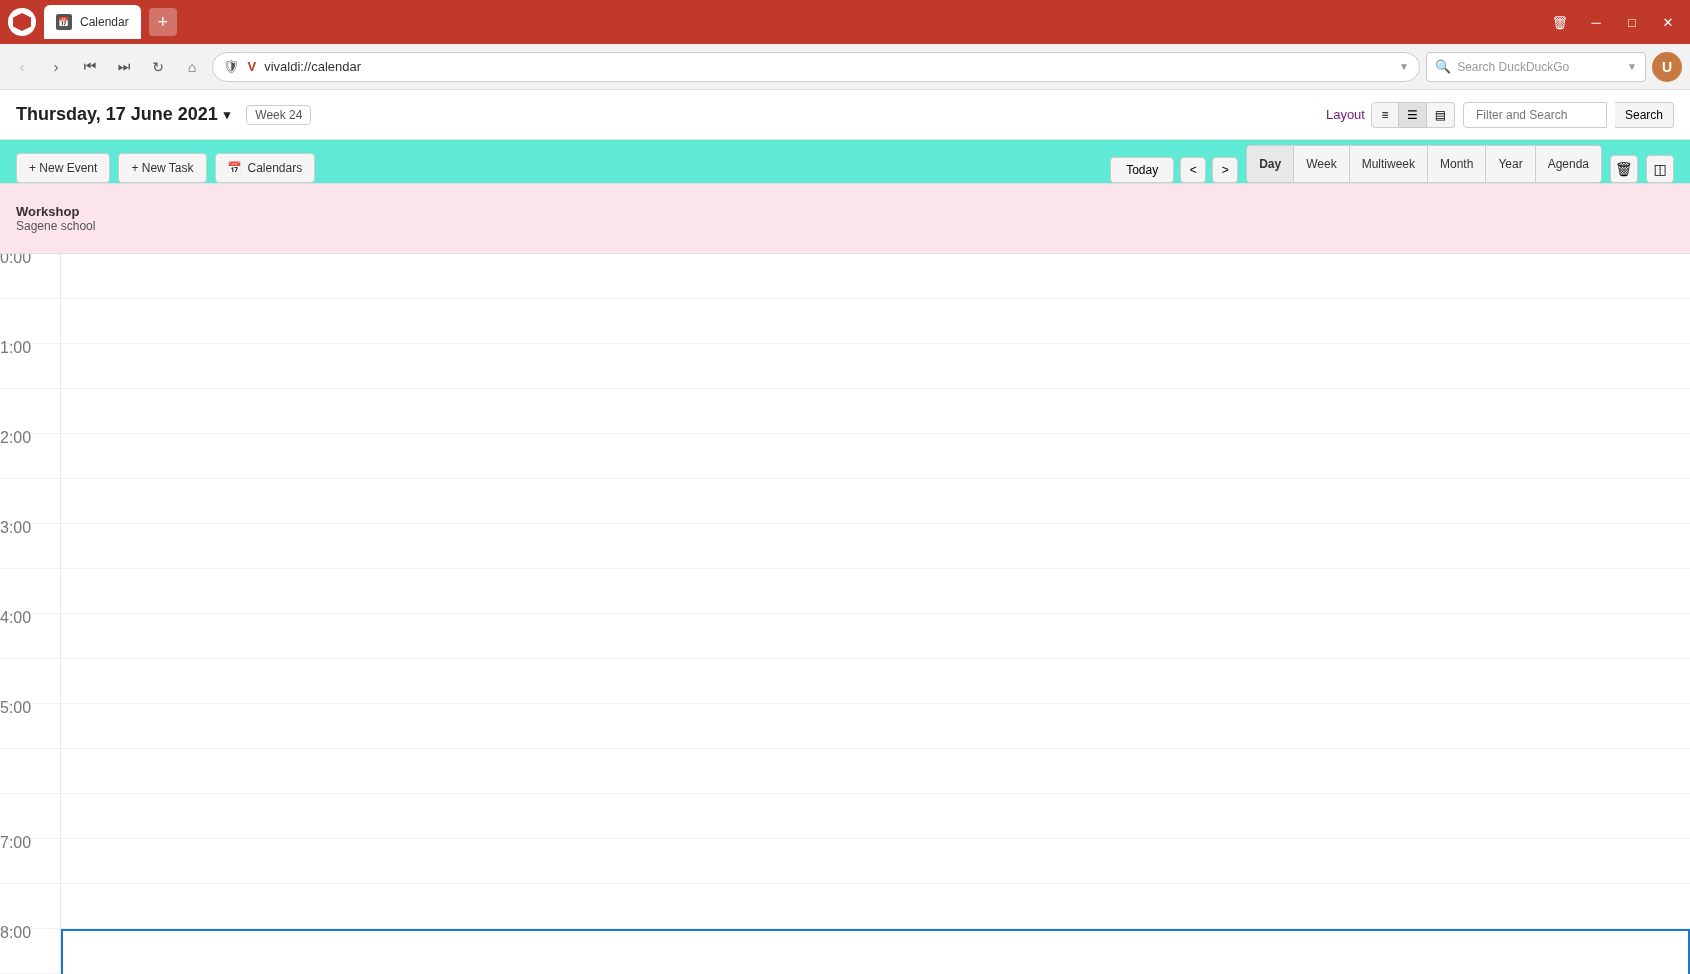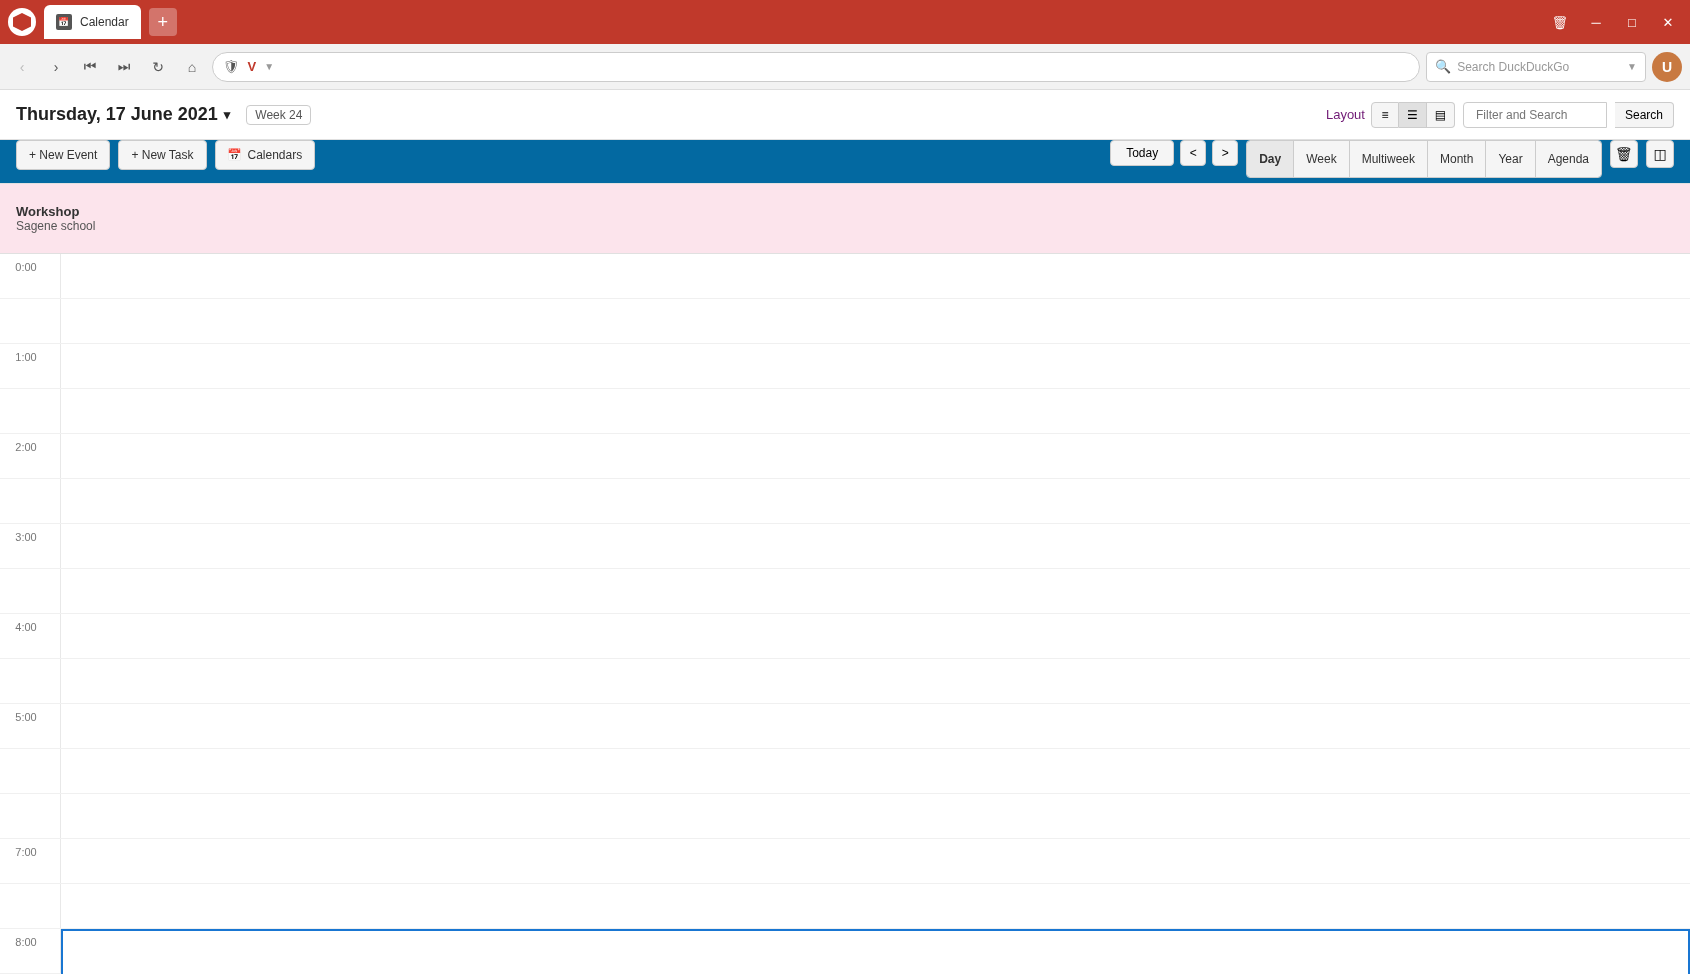--- a/index.html
+++ b/index.html
@@ -192,24 +192,24 @@
       border: 1px solid #ccc;
       border-left: none;
       border-radius: 0 4px 4px 0;
       background: #f5f5f5;
       font-size: 12px;
       cursor: pointer;
     }
 
     
     .action-bar {
-      background: #0369a1;
+      background: #5eead4;
       height: 44px;
       display: flex;
-      align-items: flex-start;
+      align-items: flex-end;
       padding: 0 16px;
       border-bottom: 1px solid #e0e0e0;
       gap: 8px;
     }
     .action-btn {
       height: 30px;
       padding: 0 12px;
       border: 1px solid #ccc;
       border-radius: 4px;
       background: #f5f5f5;
@@ -297,28 +297,27 @@
     }
     .time-row {
       display: flex;
       min-height: 44px;
       border-bottom: 1px solid #f0f0f0;
       position: relative;
     }
     .time-label {
       width: 60px;
       flex-shrink: 0;
-      font-size: 11px;
+      font-size: 16px;
       color: #777;
       padding: 2px 8px 0 0;
-      text-align: center;
+      text-align: left;
       line-height: 1;
       position: relative;
       top: -6px;
-      margin-top: 12px;
     }
     .time-content {
       flex: 1;
       position: relative;
       border-left: 1px solid #e8e8e8;
       min-height: 44px;
     }
 
     
     .new-event-area {
@@ -365,20 +364,21 @@
 <div class="nav-bar">
   <div class="nav-btn disabled">‹</div>
   <div class="nav-btn">›</div>
   <div class="nav-btn">⏮</div>
   <div class="nav-btn">⏭</div>
   <div class="nav-btn">↻</div>
   <div class="nav-btn">⌂</div>
   <div class="address-bar">
     <span style="color:#555;font-size:13px;">🛡</span>
     <span style="font-weight:bold;color:#c0392b;font-size:13px;">V</span>
+    <span class="address-text">vivaldi://calendar</span>
     <span class="address-dropdown">▼</span>
   </div>
   <div class="search-bar">
     <span style="color:#888;font-size:13px;">🔍</span>
     <span class="search-input-text">Search DuckDuckGo</span>
     <span style="color:#999;font-size:10px;">▼</span>
   </div>
   <div class="avatar">U</div>
 </div>
 

